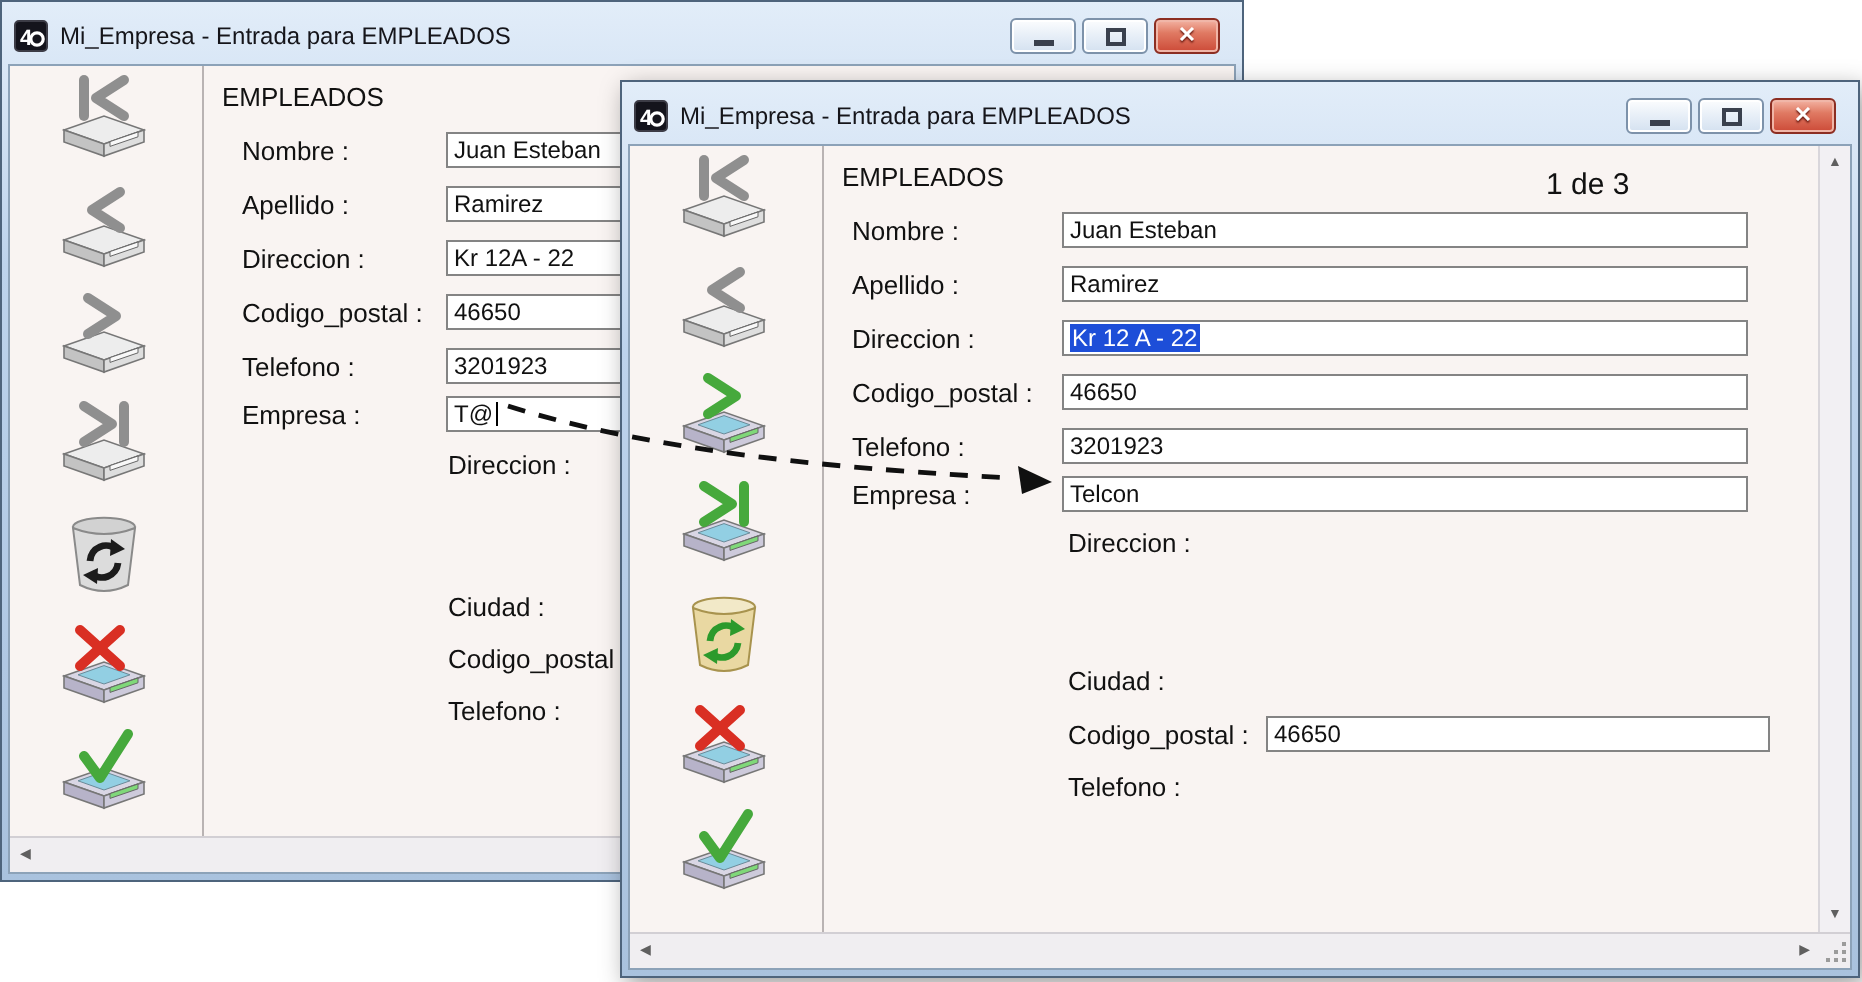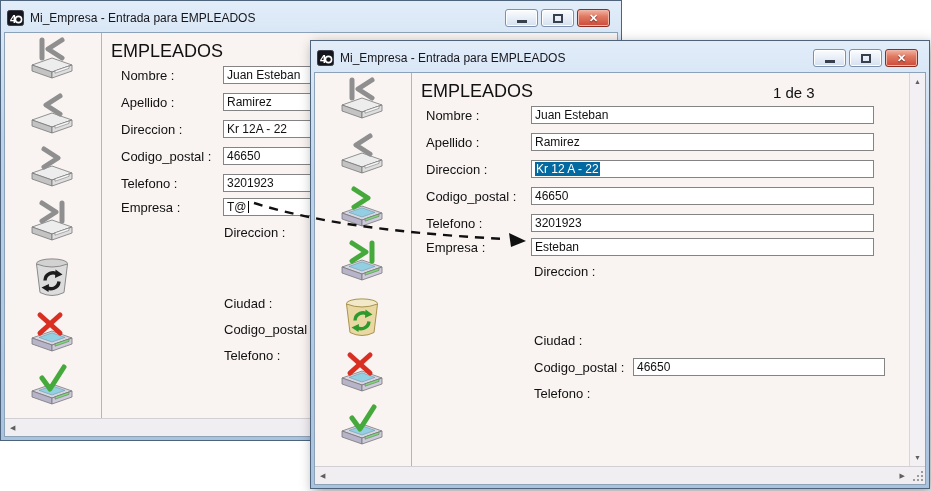--- a/index.html
+++ b/index.html
@@ -24,33 +24,33 @@
   .g-min{width:10px;height:3px;background:#39404d;margin-top:7px}
   .g-max{width:10px;height:9px;border:2px solid #39404d}
   .g-close{color:#fff;font-size:11px;font-weight:bold;line-height:1;text-shadow:0 1px 1px #6d1d14}
 
   .inner{flex:1;border:1px solid #8ca2b8;background:#f9f4f2;display:flex;flex-direction:column;min-height:0}
   .win-body{flex:1;position:relative;min-height:0}
 
   .sidebar{position:absolute;left:0;top:0;bottom:0;width:97px;border-right:1px solid #b9b3b3}
   .nav-btn{position:absolute;left:24px;width:46px;height:46px;cursor:pointer}
 
-  .header{position:absolute;left:106px;top:8px;font-size:18px;color:#111}
+  .header{position:absolute;left:106px;top:8px;font-size:13px;color:#111}
   .counter{position:absolute;left:458px;top:11px;font-size:15px;color:#111}
 
   .row{position:absolute;left:0;right:18px;height:18px}
   .row .lbl{position:absolute;left:111px;top:2px;font-size:13px;color:#111;white-space:nowrap}
   .row .fld{position:absolute;left:216px;top:0;width:343px;height:18px;background:#fff;
     border:1px solid #848484;font-size:12px;padding:1px 3px;white-space:nowrap;overflow:hidden;color:#111}
   .bg-form .lbl{left:116px}
   .bg-form .fld{left:218px;width:340px}
   .crow .lbl{left:219px}
   .crow .fld{left:318px;width:252px}
   .fld.multi{height:64px;padding-right:17px}
-  .sel{background:#0369a1;color:#fff;padding:0 1px}
+  .sel{background:#1d4ed8;color:#fff;padding:0 1px}
   .caret{display:inline-block;width:1px;height:12px;background:#000;vertical-align:-2px;margin-left:1px}
 
   .tscroll{position:absolute;top:0;right:0;bottom:0;width:15px;background:#f1eff2;border-left:1px solid #d9d6db}
   .arr{position:absolute;font-size:7px;color:#5f5f5f;line-height:1}
   .v-scroll{position:absolute;right:0;top:0;bottom:0;width:16px;background:#f2f0f3;border-left:1px solid #d9d6db}
   .h-scroll{position:relative;height:18px;background:#f0eef1;border-top:1px solid #d2cfd4;flex:0 0 auto}
   .grip{position:absolute;right:1px;bottom:3px;width:11px;height:11px}
   .grip::before{content:"";position:absolute;left:0;bottom:0;width:2px;height:2px;background:#9b9b9b;
     box-shadow:4px 0 #9b9b9b,8px 0 #9b9b9b,4px -4px #9b9b9b,8px -4px #9b9b9b,8px -8px #9b9b9b}
 
@@ -283,21 +283,21 @@
       <div class="row" style="top:114px">
         <span class="lbl">Codigo_postal :</span>
         <span class="fld">46650</span>
       </div>
       <div class="row" style="top:141px">
         <span class="lbl">Telefono :</span>
         <span class="fld">3201923</span>
       </div>
       <div class="row" style="top:165px">
         <span class="lbl">Empresa :</span>
-        <span class="fld">Esteban</span>
+        <span class="fld">Telcon</span>
       </div>
 
       <div class="row crow" style="top:187px;height:64px">
         <span class="lbl" style="top:4px">Direccion :</span>
       </div>
       <div class="row crow" style="top:258px">
         <span class="lbl">Ciudad :</span>
       </div>
       <div class="row crow" style="top:285px">
         <span class="lbl">Codigo_postal :</span>

